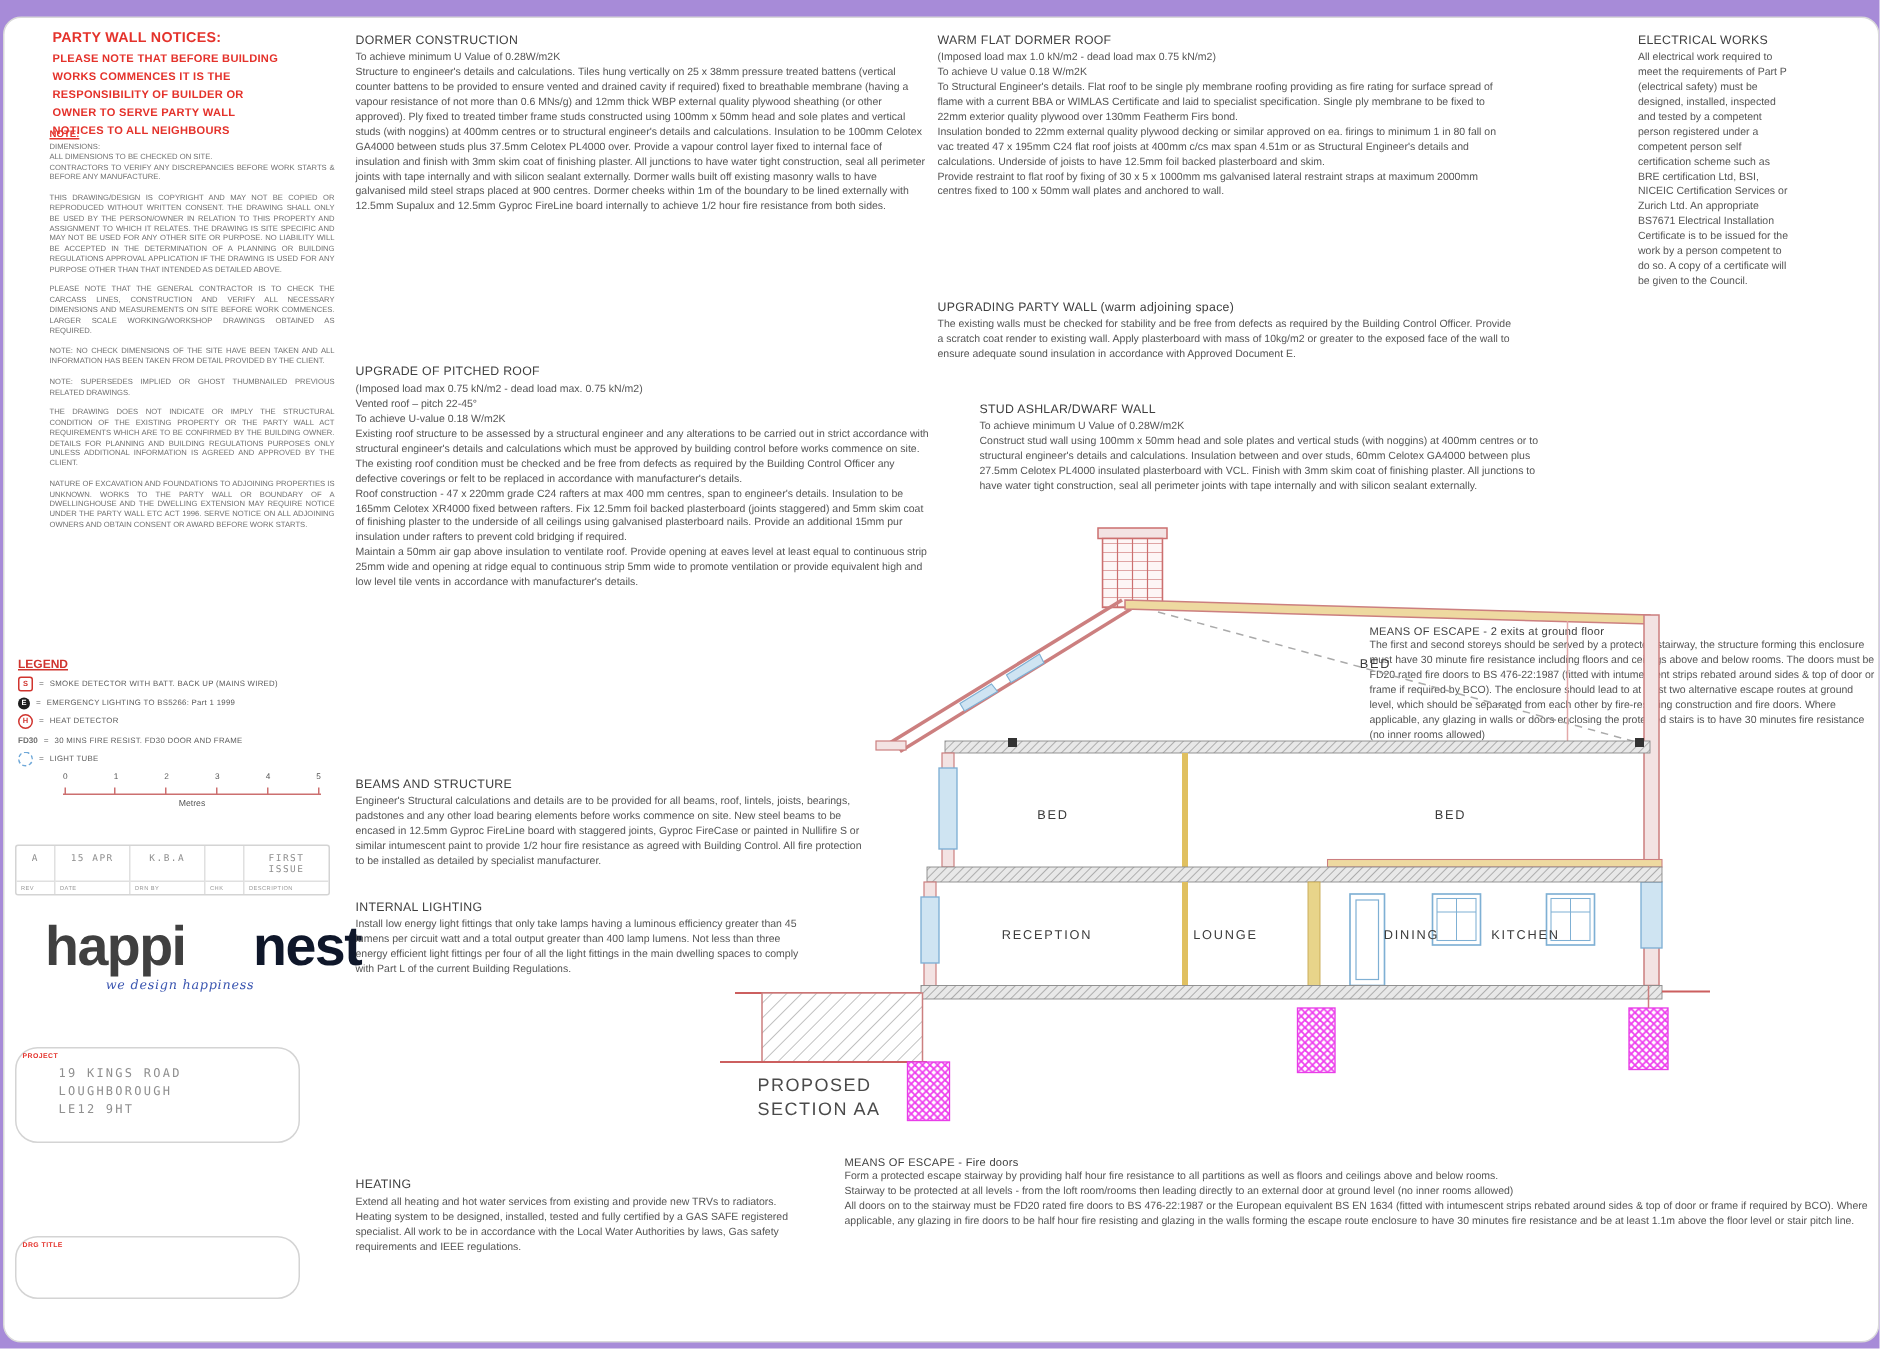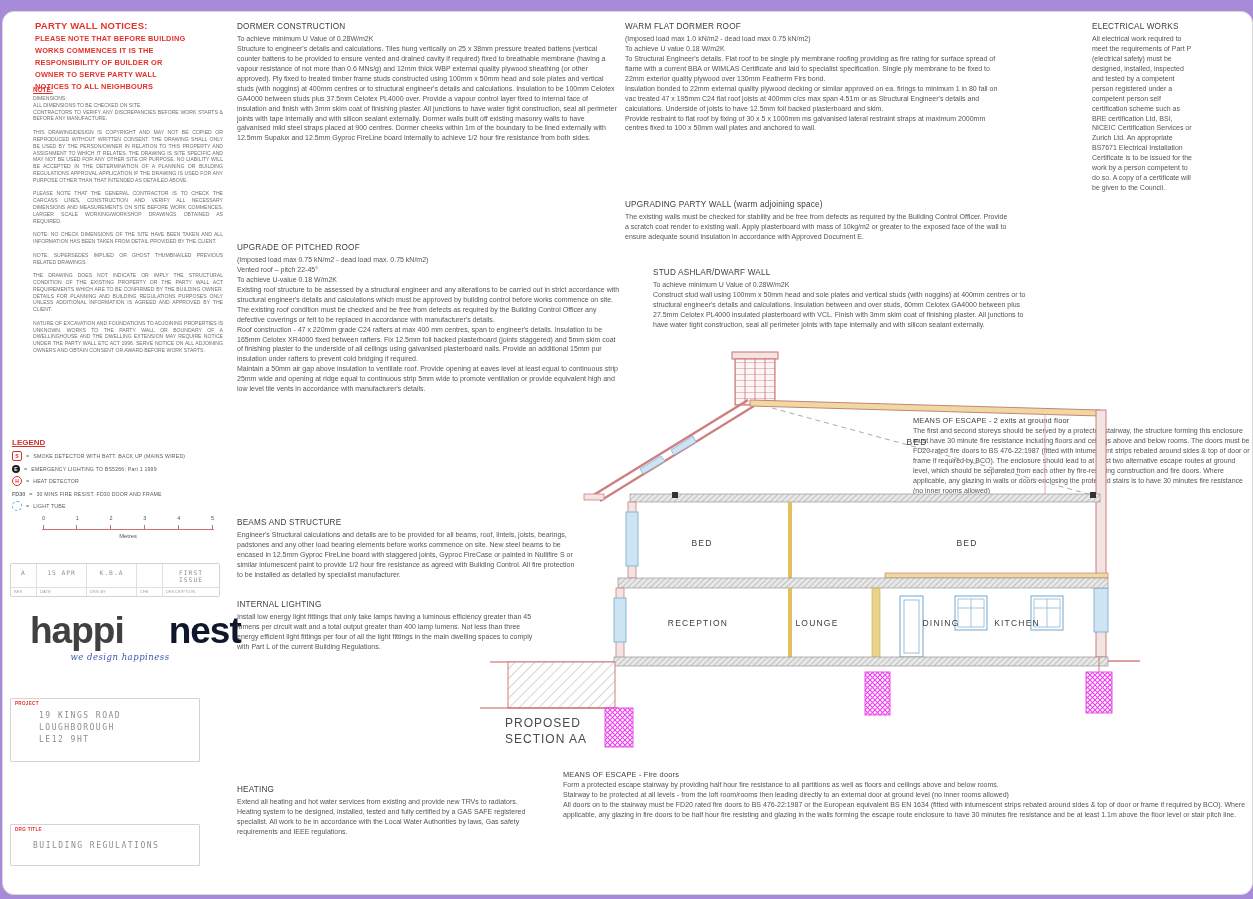--- a/index.html
+++ b/index.html
@@ -44,21 +44,21 @@
             font-family:"DejaVu Sans Mono", monospace;text-align:center;}
   .rev-head{font-size:3.8px;color:#9a9a9a;padding:2px 3px;border-right:1px solid #e0e0e0;
             font-family:"Liberation Sans", sans-serif;letter-spacing:.3px;text-align:left;}
   
   .logo{font-size:37px;font-weight:bold;letter-spacing:-1px;line-height:1;}
   .logo .p1{color:#404040;}
   .logo .p2{color:#0f172a;padding-left:45px;}
   .logo-tag{font-family:"DejaVu Serif", serif;font-style:italic;font-size:8.5px;color:#3a55b0;
             text-align:center;margin-top:3px;letter-spacing:.5px;}
   
-  .tb-box{border:1px solid #d4d4d4;border-radius:1px;position:relative;background:#fff;}
+  .tb-box{border:1px solid #d4d4d4;border-radius:15px;position:relative;background:#fff;}
   .tb-label{position:absolute;top:2px;left:4px;font-size:4.6px;font-weight:bold;color:#e4322b;letter-spacing:.3px;}
   .tb-value{font-family:"DejaVu Sans Mono", monospace;color:#8f8f8f;font-size:8px;
             letter-spacing:1.5px;line-height:1.5;white-space:pre-line;}
   .caption{font-size:12px;font-weight:500;color:#4a4a4a;letter-spacing:1px;line-height:1.3;white-space:pre-line;}
 </style>
 </head>
 <body>
 
 <div class="sheet"></div>
 
@@ -155,21 +155,20 @@
 </div>
 
 <div class="abs tb-box" style="left:10px;top:698px;width:188px;height:62px;">
   <span class="tb-label">PROJECT</span>
   <div class="tb-value" style="padding:11px 0 0 28px;">19 KINGS ROAD
 LOUGHBOROUGH
 LE12 9HT</div>
 </div>
 <div class="abs tb-box" style="left:10px;top:760px;width:188px;height:40px;">
   <span class="tb-label">DRG TITLE</span>
-  <div class="tb-value" style="padding:15px 0 0 22px;">BUILDING REGULATIONS</div>
 </div>
 
 <div class="abs" style="left:237px;top:22px;width:382px;">
   <div class="sec-h">DORMER CONSTRUCTION</div>
   <div class="sec-b">To achieve minimum U Value of 0.28W/m2K
 Structure to engineer's details and calculations. Tiles hung vertically on 25 x 38mm pressure treated battens (vertical counter battens to be provided to ensure vented and drained cavity if required) fixed to breathable membrane (having a vapour resistance of not more than 0.6 MNs/g) and 12mm thick WBP external quality plywood sheathing (or other approved). Ply fixed to treated timber frame studs constructed using 100mm x 50mm head and sole plates and vertical studs (with noggins) at 400mm centres or to structural engineer's details and calculations. Insulation to be 100mm Celotex GA4000 between studs plus 37.5mm Celotex PL4000 over. Provide a vapour control layer fixed to internal face of insulation and finish with 3mm skim coat of finishing plaster. All junctions to have water tight construction, seal all perimeter joints with tape internally and with silicon sealant externally. Dormer walls built off existing masonry walls to have galvanised mild steel straps placed at 900 centres. Dormer cheeks within 1m of the boundary to be lined externally with 12.5mm Supalux and 12.5mm Gyproc FireLine board internally to achieve 1/2 hour fire resistance from both sides.</div>
 </div>
 <div class="abs" style="left:237px;top:243px;width:384px;">
   <div class="sec-h">UPGRADE OF PITCHED ROOF</div>
   <div class="sec-b">(Imposed load max 0.75 kN/m2 - dead load max. 0.75 kN/m2)

